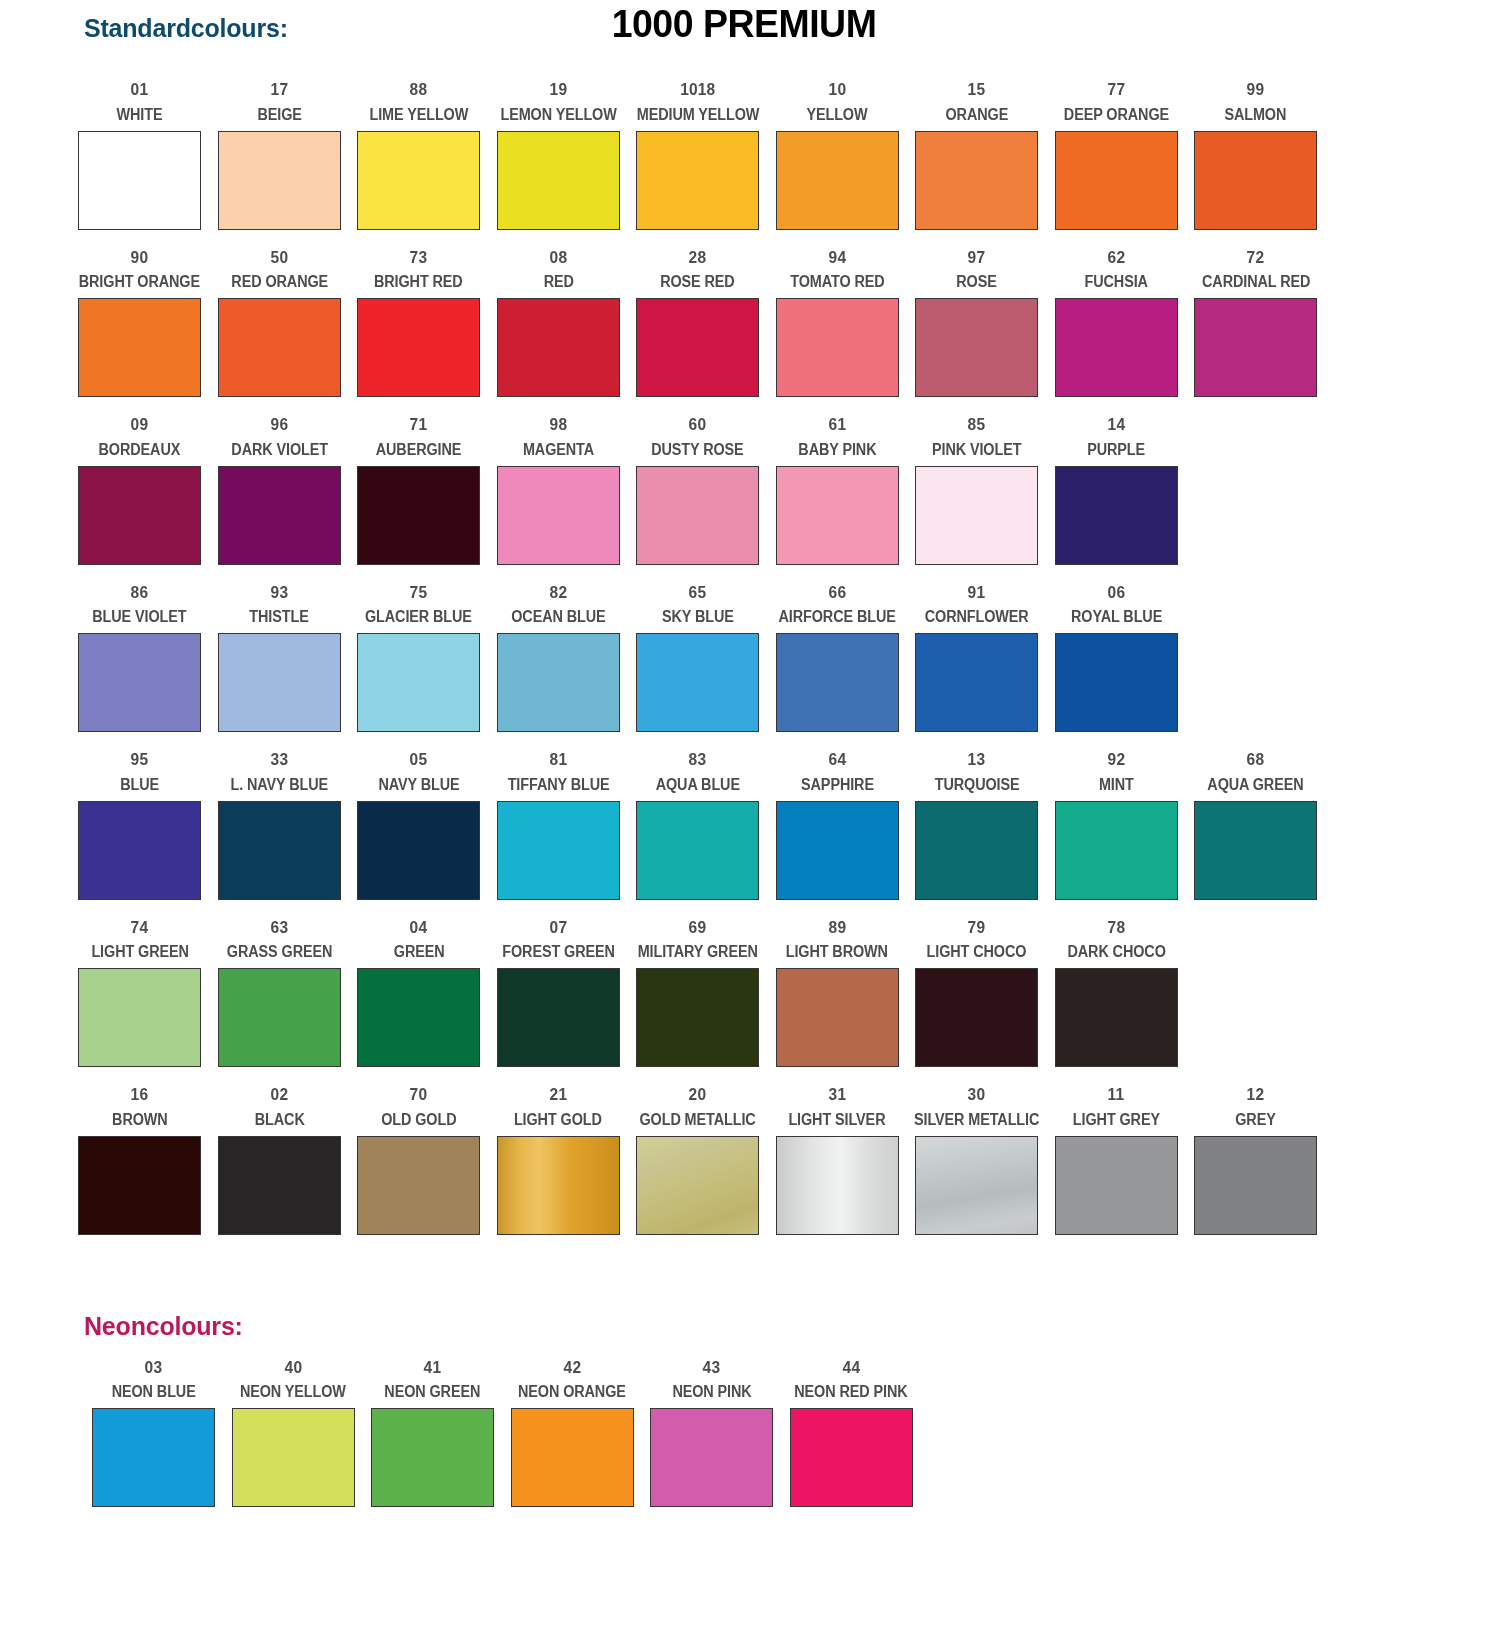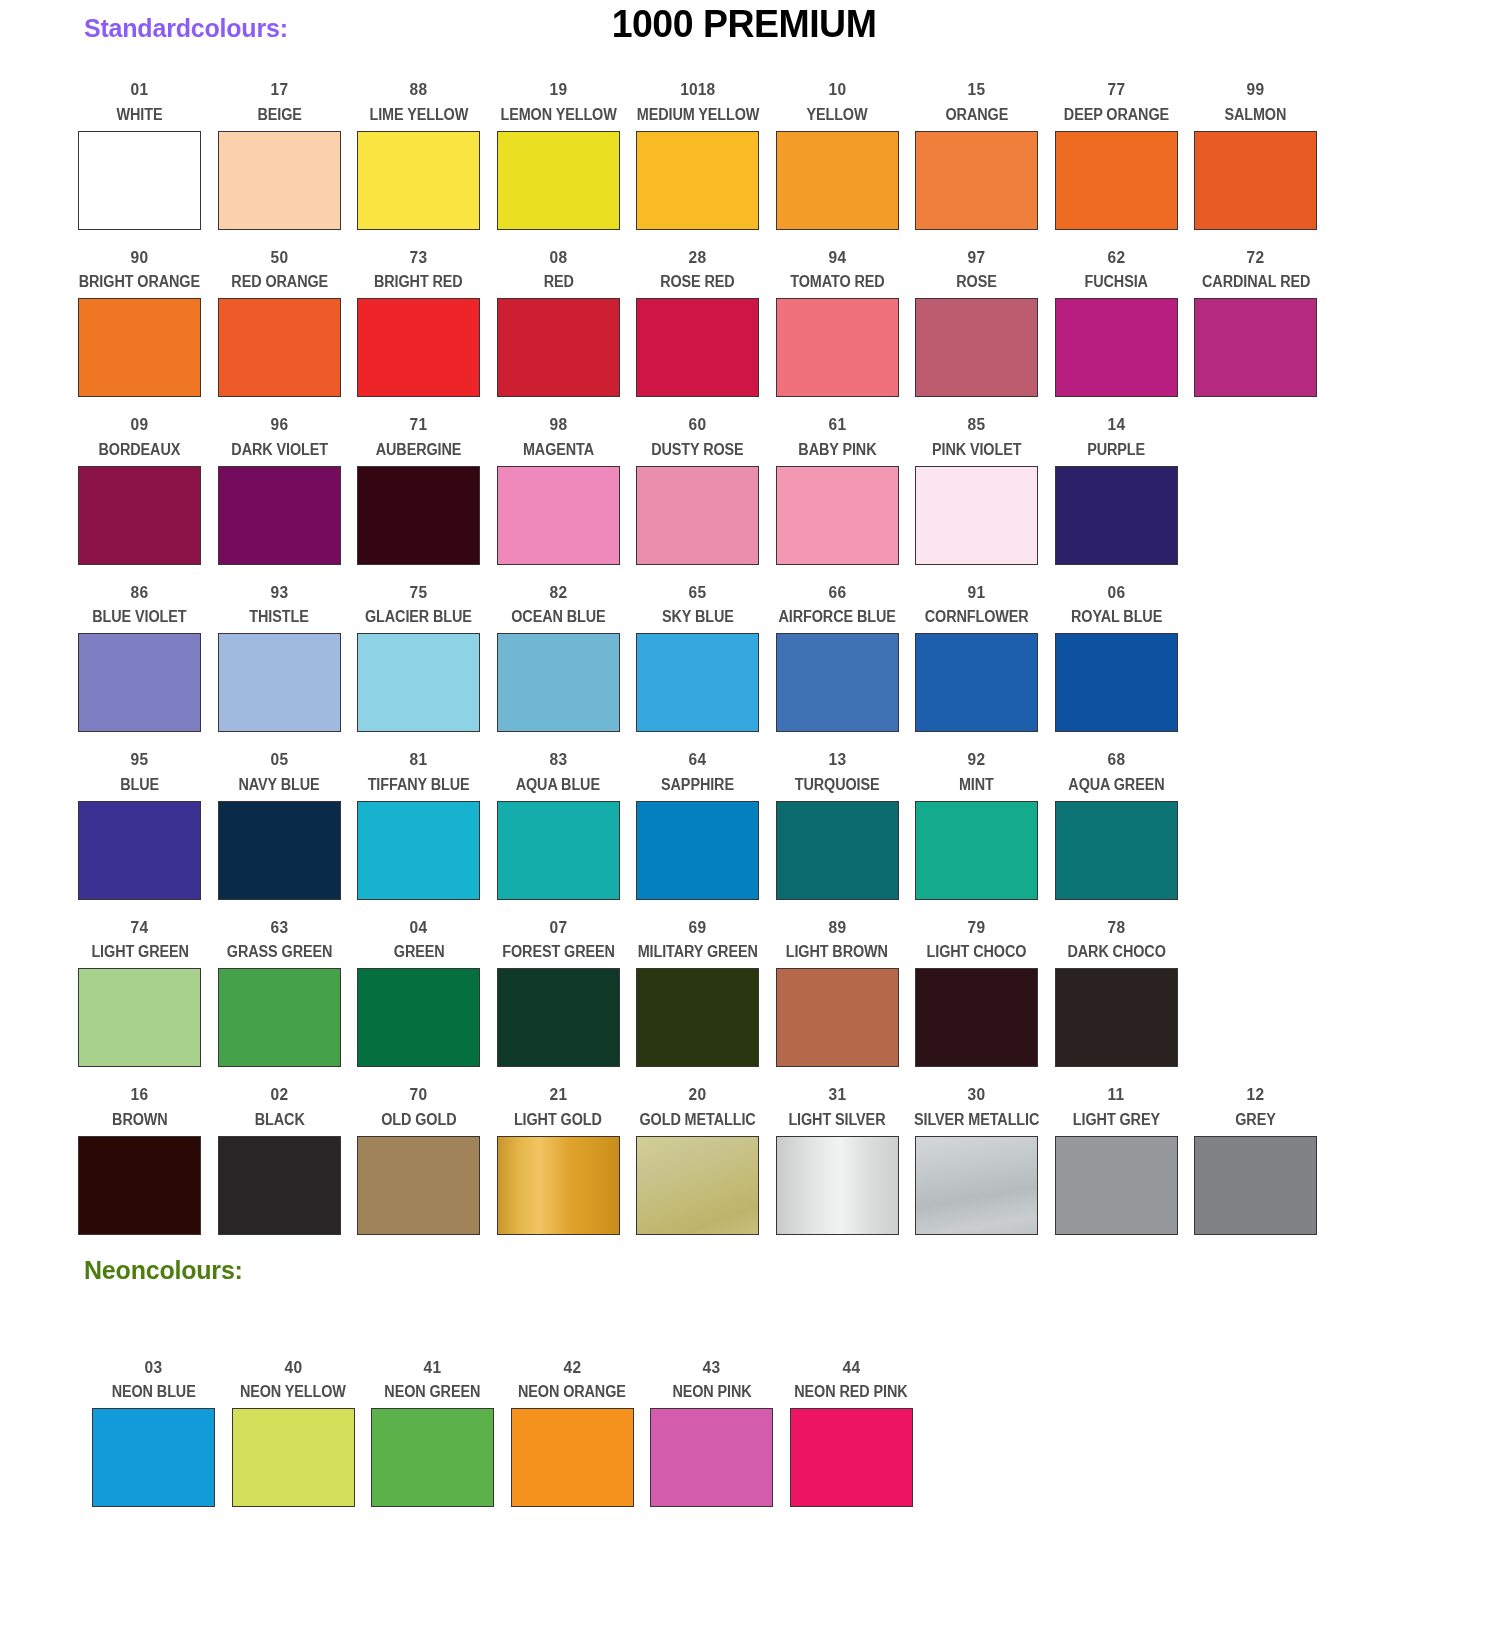--- a/index.html
+++ b/index.html
@@ -27,21 +27,21 @@
   .header {
     position: relative;
     height: 62px;
   }
   .std-heading {
     position: absolute;
     left: 84px;
     top: 14px;
     font-size: 25px;
     font-weight: bold;
-    color: #8b5cf6;
+    color: #0c4a6e;
     letter-spacing: -0.2px;
     white-space: nowrap;
   }
   .title {
     position: absolute;
     left: 0;
     right: 0;
     top: 2px;
     text-align: center;
     font-size: 39px;
@@ -95,24 +95,24 @@
     height: 99px;
     margin-top: 8px;
     border: 1.6px solid #3b3437;
     box-sizing: border-box;
   }
 
   
   .neon-heading {
     position: absolute;
     left: 84px;
-    top: 1256px;
+    top: 1312px;
     font-size: 25px;
     font-weight: bold;
-    color: #4d7c0f;
+    color: #be185d;
     letter-spacing: -0.2px;
     white-space: nowrap;
   }
   .neon-grid {
     position: absolute;
     left: 84px;
     top: 1347px;
     width: 837px;
   }
   .neon-grid .row { height: 160px; align-items: flex-end; }
@@ -306,20 +306,25 @@
           <div class="swatch" style="background: rgb(13, 82, 160);"></div>
         </div>
       </div>
       <div class="row">
         <div class="cell">
           <div class="code">95</div>
           <div class="cname">BLUE</div>
           <div class="swatch" style="background: rgb(59, 49, 146);"></div>
         </div>
         <div class="cell">
+          <div class="code">33</div>
+          <div class="cname">L. NAVY BLUE</div>
+          <div class="swatch" style="background: rgb(12, 61, 88);"></div>
+        </div>
+        <div class="cell">
           <div class="code">05</div>
           <div class="cname">NAVY BLUE</div>
           <div class="swatch" style="background: rgb(10, 42, 74);"></div>
         </div>
         <div class="cell">
           <div class="code">81</div>
           <div class="cname">TIFFANY BLUE</div>
           <div class="swatch" style="background: rgb(23, 178, 205);"></div>
         </div>
         <div class="cell">

